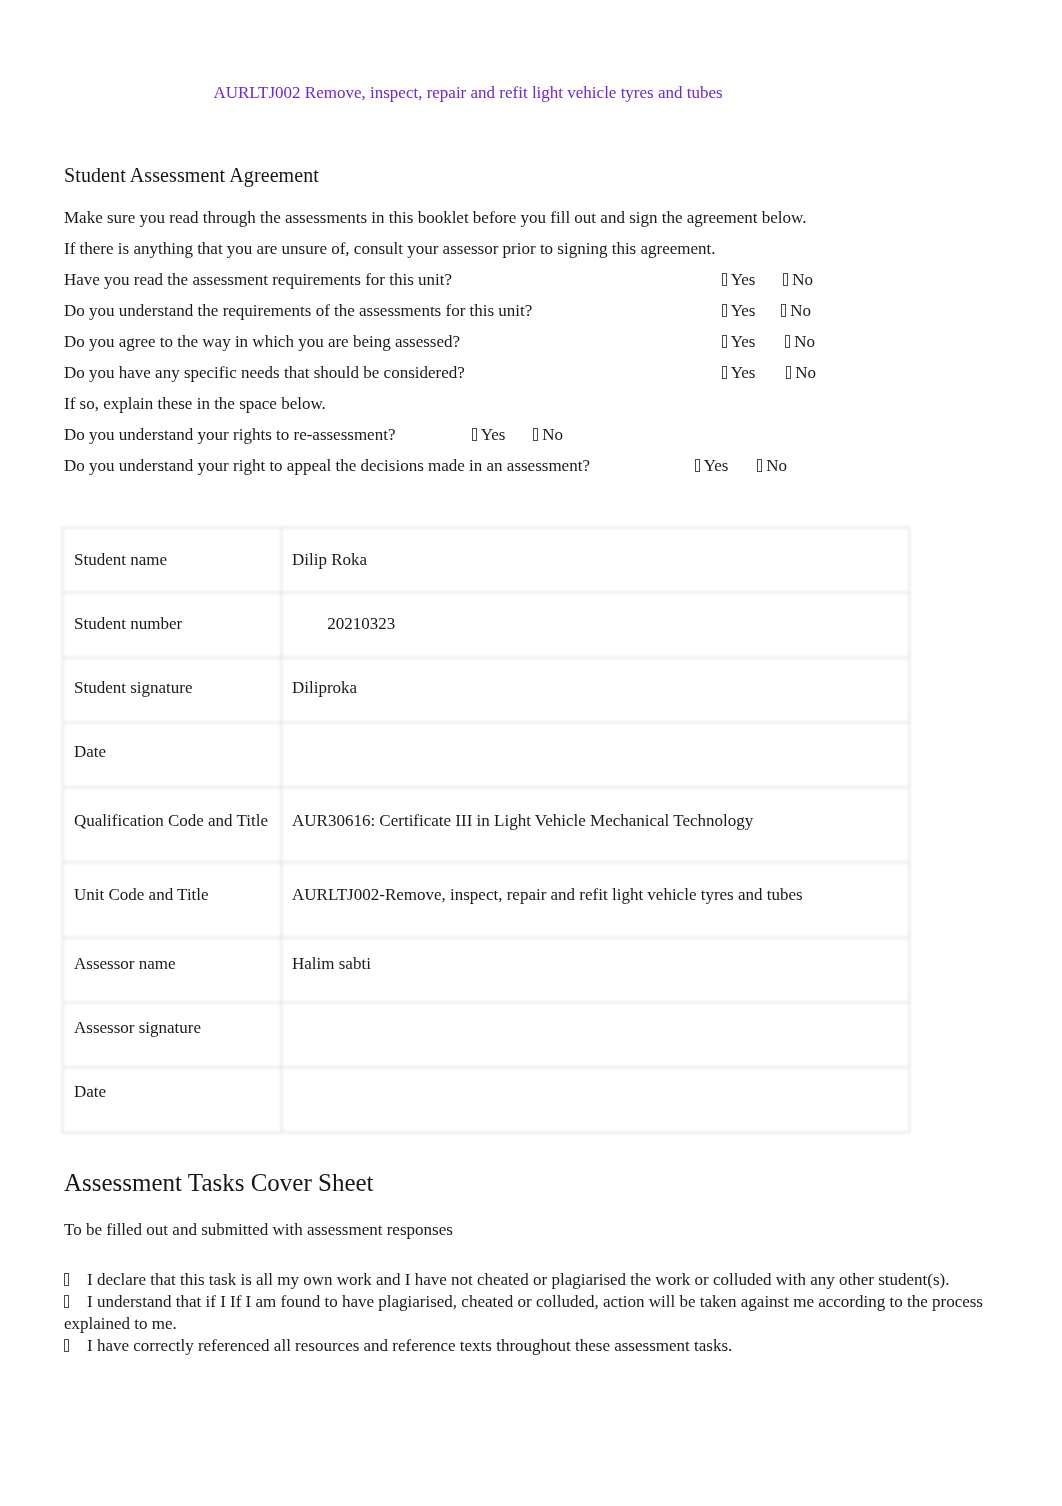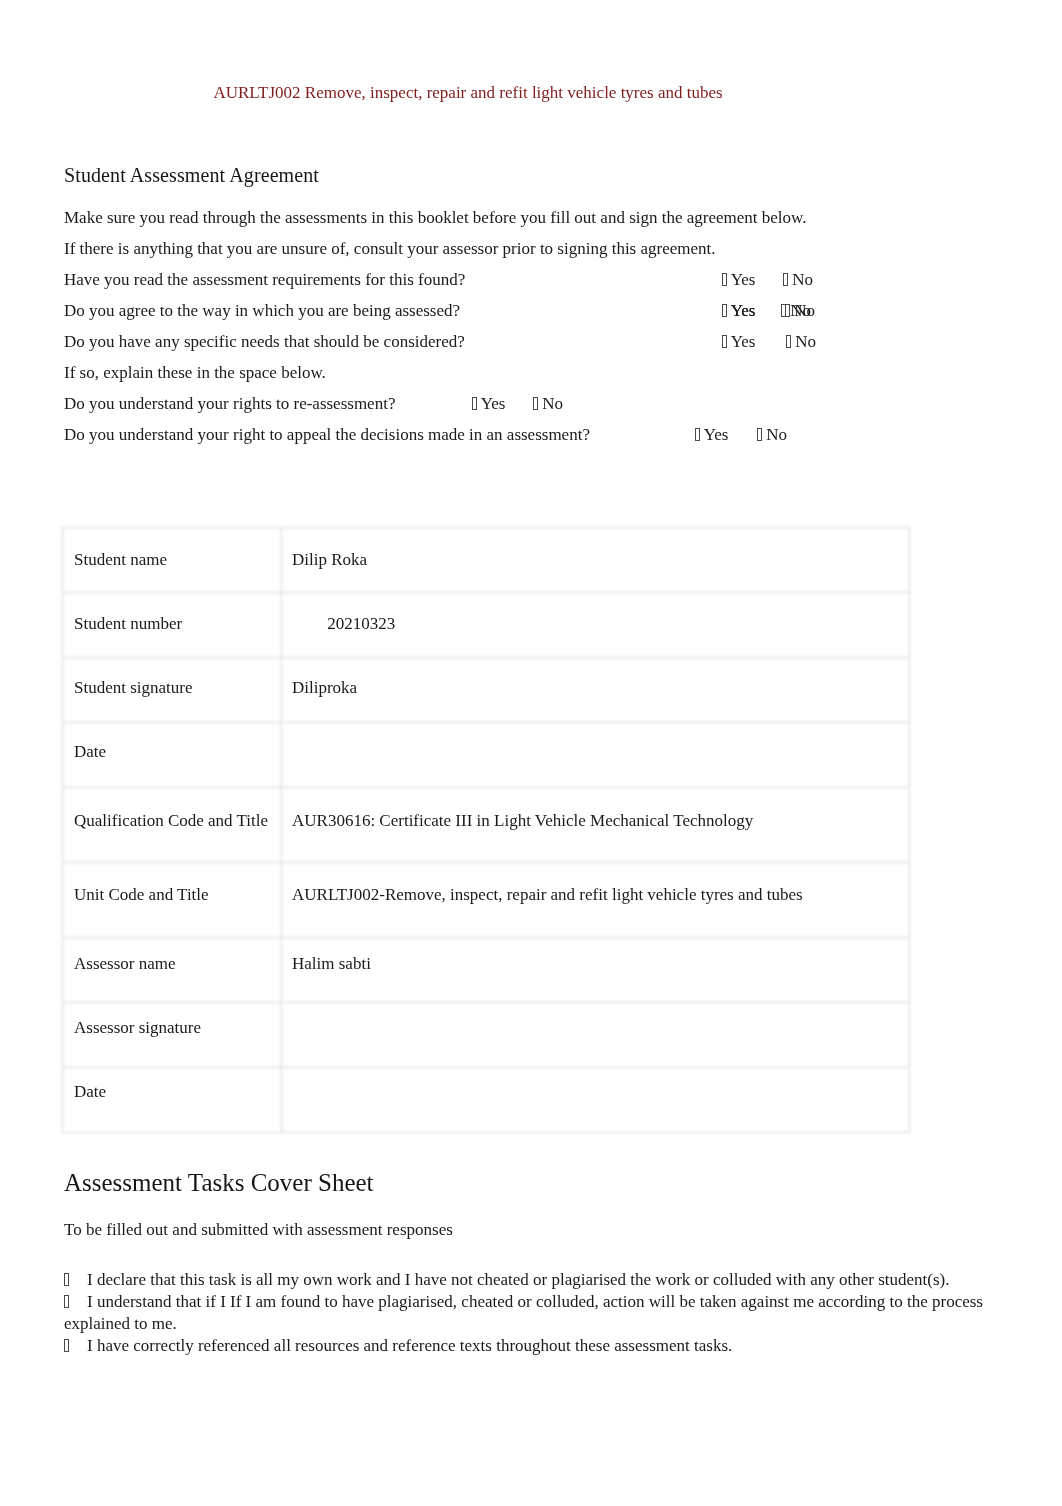--- a/index.html
+++ b/index.html
@@ -26,21 +26,21 @@
 
   
   .doc-header {
     position: absolute;
     left: 0;
     top: 82px;
     width: 936px;
     text-align: center;
     font-size: 17px;
     line-height: 22px;
-    color: #7f1d1d;
+    color: #6d28d9;
   }
 
   
   .content {
     position: absolute;
     left: 64px;
     top: 160px;
     width: 934px;
   }
 
@@ -185,32 +185,33 @@
   <div class="doc-header">AURLTJ002 Remove, inspect, repair and refit light vehicle tyres and tubes</div>
 
   <div class="content">
 
     <h1 class="section-title">Student Assessment Agreement</h1>
 
     <p class="para">Make sure you read through the assessments in this booklet before you fill out and sign the agreement below.</p>
     <p class="para">If there is anything that you are unsure of, consult your assessor prior to signing this agreement.</p>
 
     <div class="qrow">
-      <span class="qtext">Have you read the assessment requirements for this found?</span>
+      <span class="qtext">Have you read the assessment requirements for this unit?</span>
       <span class="opt opt-yes" style="left:658px;">
         <span class="tofu"></span>
         <span>Yes</span>
       </span>
       <span class="opt opt-no" style="left:719px;">
         <span class="tofu"></span>
         <span>No</span>
       </span>
     </div>
 
     <div class="qrow">
+      <span class="qtext">Do you understand the requirements of the assessments for this unit?</span>
       <span class="opt opt-yes" style="left:658px;">
         <span class="tofu"></span>
         <span>Yes</span>
       </span>
       <span class="opt opt-no" style="left:717px;">
         <span class="tofu"></span>
         <span>No</span>
       </span>
     </div>
 

